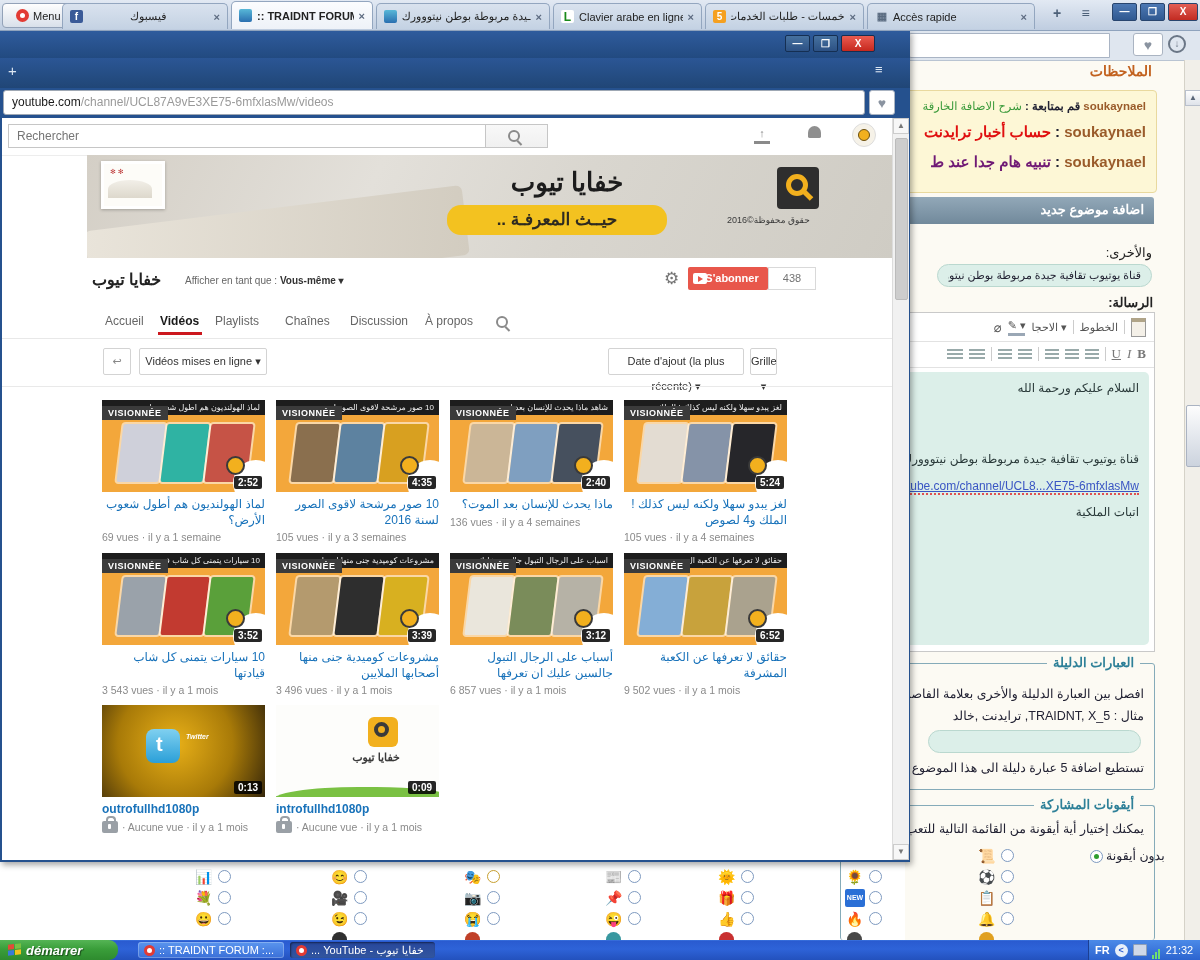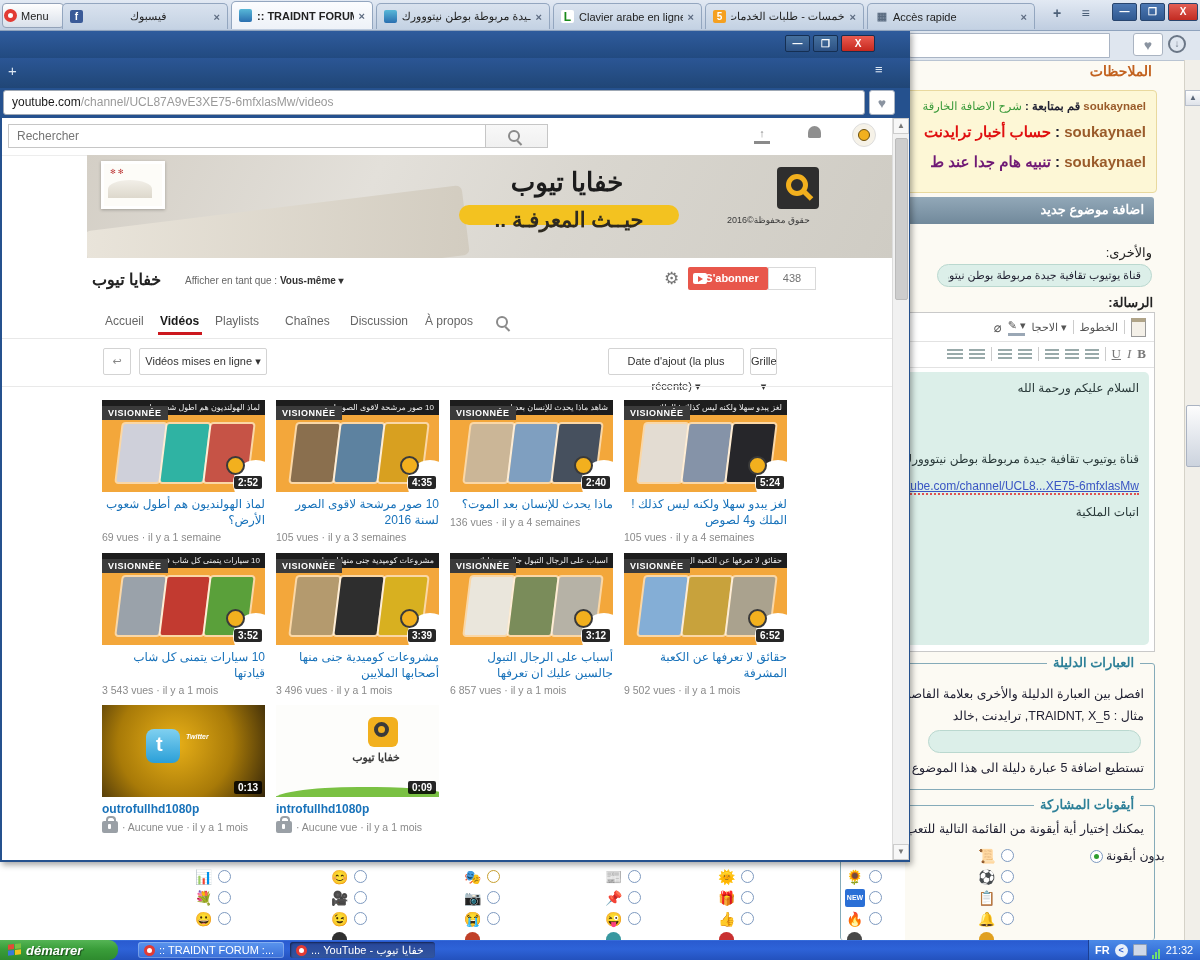--- a/index.html
+++ b/index.html
@@ -6,21 +6,21 @@
   .screen{position:relative;width:1200px;height:960px;overflow:hidden;background:#fff;
           font-family:"Liberation Sans",sans-serif;-webkit-font-smoothing:antialiased}
   .abs{position:absolute}
   .rtl{direction:rtl}
   .nowrap{white-space:nowrap;overflow:hidden}
 
   
   .tabbar{position:absolute;left:0;top:0;width:1200px;height:30px;z-index:40;
           background:linear-gradient(#e2e9f3,#bfcde0);border-bottom:1px solid #8fa3bd}
   .menu-btn{position:absolute;left:2px;top:3px;width:58px;height:23px;border:1px solid #93a2b8;border-radius:4px;
-            background:linear-gradient(#fefefe,#d9e0ea);display:flex;align-items:center;gap:4px;padding:0 1px;font-size:11px;color:#222}
+            background:linear-gradient(#fefefe,#d9e0ea);display:flex;align-items:center;gap:4px;padding:0 13px;font-size:11px;color:#222}
   .opera-o{width:13px;height:13px;border-radius:50%;border:4px solid #e23b34;box-sizing:border-box;background:#fff}
   .btab{position:absolute;top:3px;height:26px;box-sizing:border-box;border:1px solid #93a6bf;border-bottom:none;
         border-radius:5px 5px 0 0;background:linear-gradient(#d9e2ee,#c4d2e3);display:flex;align-items:center;gap:5px;
         padding:0 7px;font-size:11px;color:#222;overflow:hidden}
   .btab.active{top:1px;height:28px;background:linear-gradient(#fbfcfe,#eef2f8)}
   .btab .x{margin-left:auto;color:#5d6b80;font-weight:bold;font-size:11px;flex:none}
   .fav{width:13px;height:13px;flex:none;display:flex;align-items:center;justify-content:center;
        font-size:10px;font-weight:bold;color:#fff;border-radius:2px}
   .tbtn{position:absolute;top:4px;width:22px;height:18px;color:#4c6078;font-size:14px;text-align:center;line-height:18px;font-weight:bold}
   .wbtn{position:absolute;top:3px;height:18px;box-sizing:border-box;border:1px solid #28456e;border-radius:2px;
@@ -344,21 +344,21 @@
         </div>
       </div>
 
       <div class="banner">
         <div class="abs" style="left:14px;top:6px;width:58px;height:42px;background:#fdfcf8;border:3px solid #fff;box-shadow:0 1px 3px rgba(0,0,0,.25)">
           <span class="abs" style="left:6px;top:4px;color:#c04040;font-size:7px">✻ ✻</span>
           <span class="abs" style="left:4px;top:16px;width:44px;height:18px;background:linear-gradient(#f2efe8,#ddd8cc);border-radius:50% 50% 0 0"></span>
         </div>
         <div class="abs" style="left:0;bottom:-20px;width:380px;height:70px;background:linear-gradient(100deg,#e9e4da,#d2ccc0);transform:rotate(-7deg);border-radius:6px"></div>
         <div class="abs rtl" style="left:355px;top:12px;width:250px;text-align:center;font-size:26px;font-weight:bold;color:#1c1c1c">خفايا تيوب</div>
-        <div class="bpill" style="left:372px;top:50px;width:220px;height:20px;font-size:21px;line-height:30px">حيــث المعرفـة ..</div>
+        <div class="bpill" style="left:360px;top:50px;width:220px;height:30px;font-size:17px;line-height:30px">حيــث المعرفـة ..</div>
         <div class="abs" style="left:690px;top:12px;width:42px;height:42px;background:#2e2e2e;border-radius:4px">
           <span class="abs" style="left:9px;top:7px;width:22px;height:22px;border:5px solid #f2b01e;border-radius:50%;box-sizing:border-box"></span>
           <span class="abs" style="left:26px;top:26px;width:10px;height:5px;background:#f2b01e;transform:rotate(45deg)"></span>
         </div>
         <div class="abs rtl" style="left:640px;top:60px;width:140px;text-align:left;font-size:9px;color:#3a3a3a">حقوق محفوظة©2016</div>
       </div>
 
       <div class="abs rtl" style="left:90px;top:152px;font-size:16px;font-weight:bold;color:#222">خفايا تيوب</div>
       <div class="abs" style="left:183px;top:157px;font-size:10px;color:#666">
         <span>Afficher en tant que :</span>

